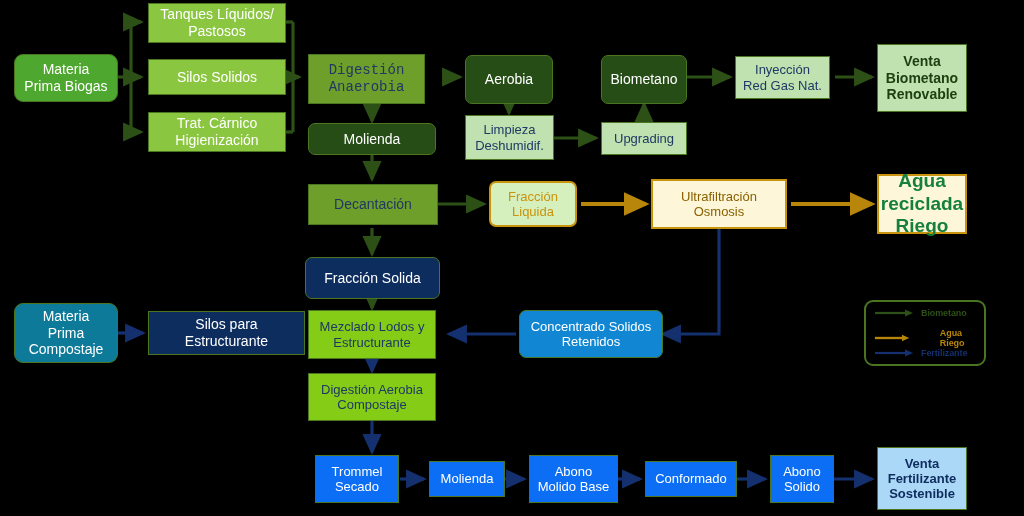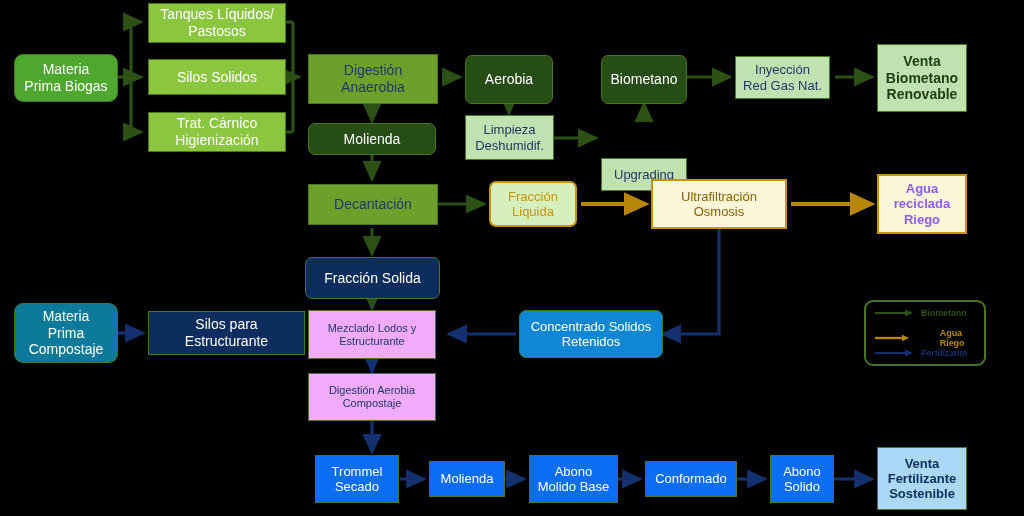--- a/index.html
+++ b/index.html
@@ -26,25 +26,25 @@
 
   
   .g-mid   {background:#4ea72e;color:#ffffff;font-size:14px;}
   .g-lime  {background:#8ac63f;color:#ffffff;font-size:14px;}
   .g-olive {background:#6f9f2b;color:#1f3864;font-size:14px;}
   .g-dark  {background:#254d15;color:#ffffff;font-size:14px;}
   .g-pale  {background:#bfe2b0;color:#1f3864;font-size:13px;}
   .g-pale-b{background:#bfe2b0;color:#1d4012;font-size:14px;font-weight:bold;}
   .y-pale  {background:#d6f0bd;color:#c8930d;font-size:13px;border:2px solid #c8930d;}
   .y-cream {background:#fdf6d9;color:#8a6100;font-size:13px;border:2px solid #c8930d;}
-  .y-cream-b{background:#fdf6d9;color:#8b5cf6;font-size:13px;font-weight:bold;border:2px solid #c8930d;}
+  .y-cream-b{background:#fdf6d9;color:#15803d;font-size:19px;font-weight:bold;border:2px solid #c8930d;}
   .b-navy  {background:#0d2d5e;color:#ffffff;font-size:14px;}
   .b-teal  {background:#0e7a99;color:#ffffff;font-size:14px;}
   .b-mid   {background:#1187d4;color:#ffffff;font-size:13px;}
-  .b-bright{background:#f0abfc;color:#1f3864;font-size:11px;}
+  .b-bright{background:#84cc16;color:#1f3864;font-size:13px;}
   .b-vivid {background:#0b6ef5;color:#ffffff;font-size:13px;}
   .b-pale  {background:#acd8f7;color:#0d2d5e;font-size:13px;font-weight:bold;}
 
   .legend{
     position:absolute;
     box-sizing:border-box;
     border:2px solid #4a7521;
     border-radius:9px;
     background:#000;
   }
@@ -143,31 +143,31 @@
 Prima Biogas</div>
 
   <div class="node g-lime" style="left:148px;top:3px;width:138px;height:40px;">Tanques Líquidos/
 Pastosos</div>
 
   <div class="node g-lime" style="left:148px;top:59px;width:138px;height:36px;">Silos Solidos</div>
 
   <div class="node g-lime" style="left:148px;top:112px;width:138px;height:40px;">Trat. Cárnico
 Higienización</div>
 
-  <div class="node g-olive" style="left:308px;top:54px;width:130px;height:50px;">Digestión
+  <div class="node g-olive" style="left:308px;top:54px;width:117px;height:50px;font-family:Liberation Mono, monospace;">Digestión
 Anaerobia</div>
 
   <div class="node rnd-sm g-dark" style="left:308px;top:123px;width:128px;height:32px;">Molienda</div>
 
   <div class="node rnd-sm g-dark" style="left:465px;top:55px;width:88px;height:49px;">Aerobia</div>
 
   <div class="node g-pale" style="left:465px;top:115px;width:89px;height:45px;">Limpieza
 Deshumidif.</div>
 
-  <div class="node g-pale" style="left:601px;top:122px;width:86px;height:33px;margin-top:36px;">Upgrading</div>
+  <div class="node g-pale" style="left:601px;top:122px;width:86px;height:33px;">Upgrading</div>
 
   <div class="node rnd-sm g-dark" style="left:601px;top:55px;width:86px;height:49px;">Biometano</div>
 
   <div class="node g-pale" style="left:735px;top:56px;width:95px;height:43px;">Inyección
 Red Gas Nat.</div>
 
   <div class="node g-pale-b" style="left:877px;top:44px;width:90px;height:68px;">Venta
 Biometano
 Renovable</div>
 

